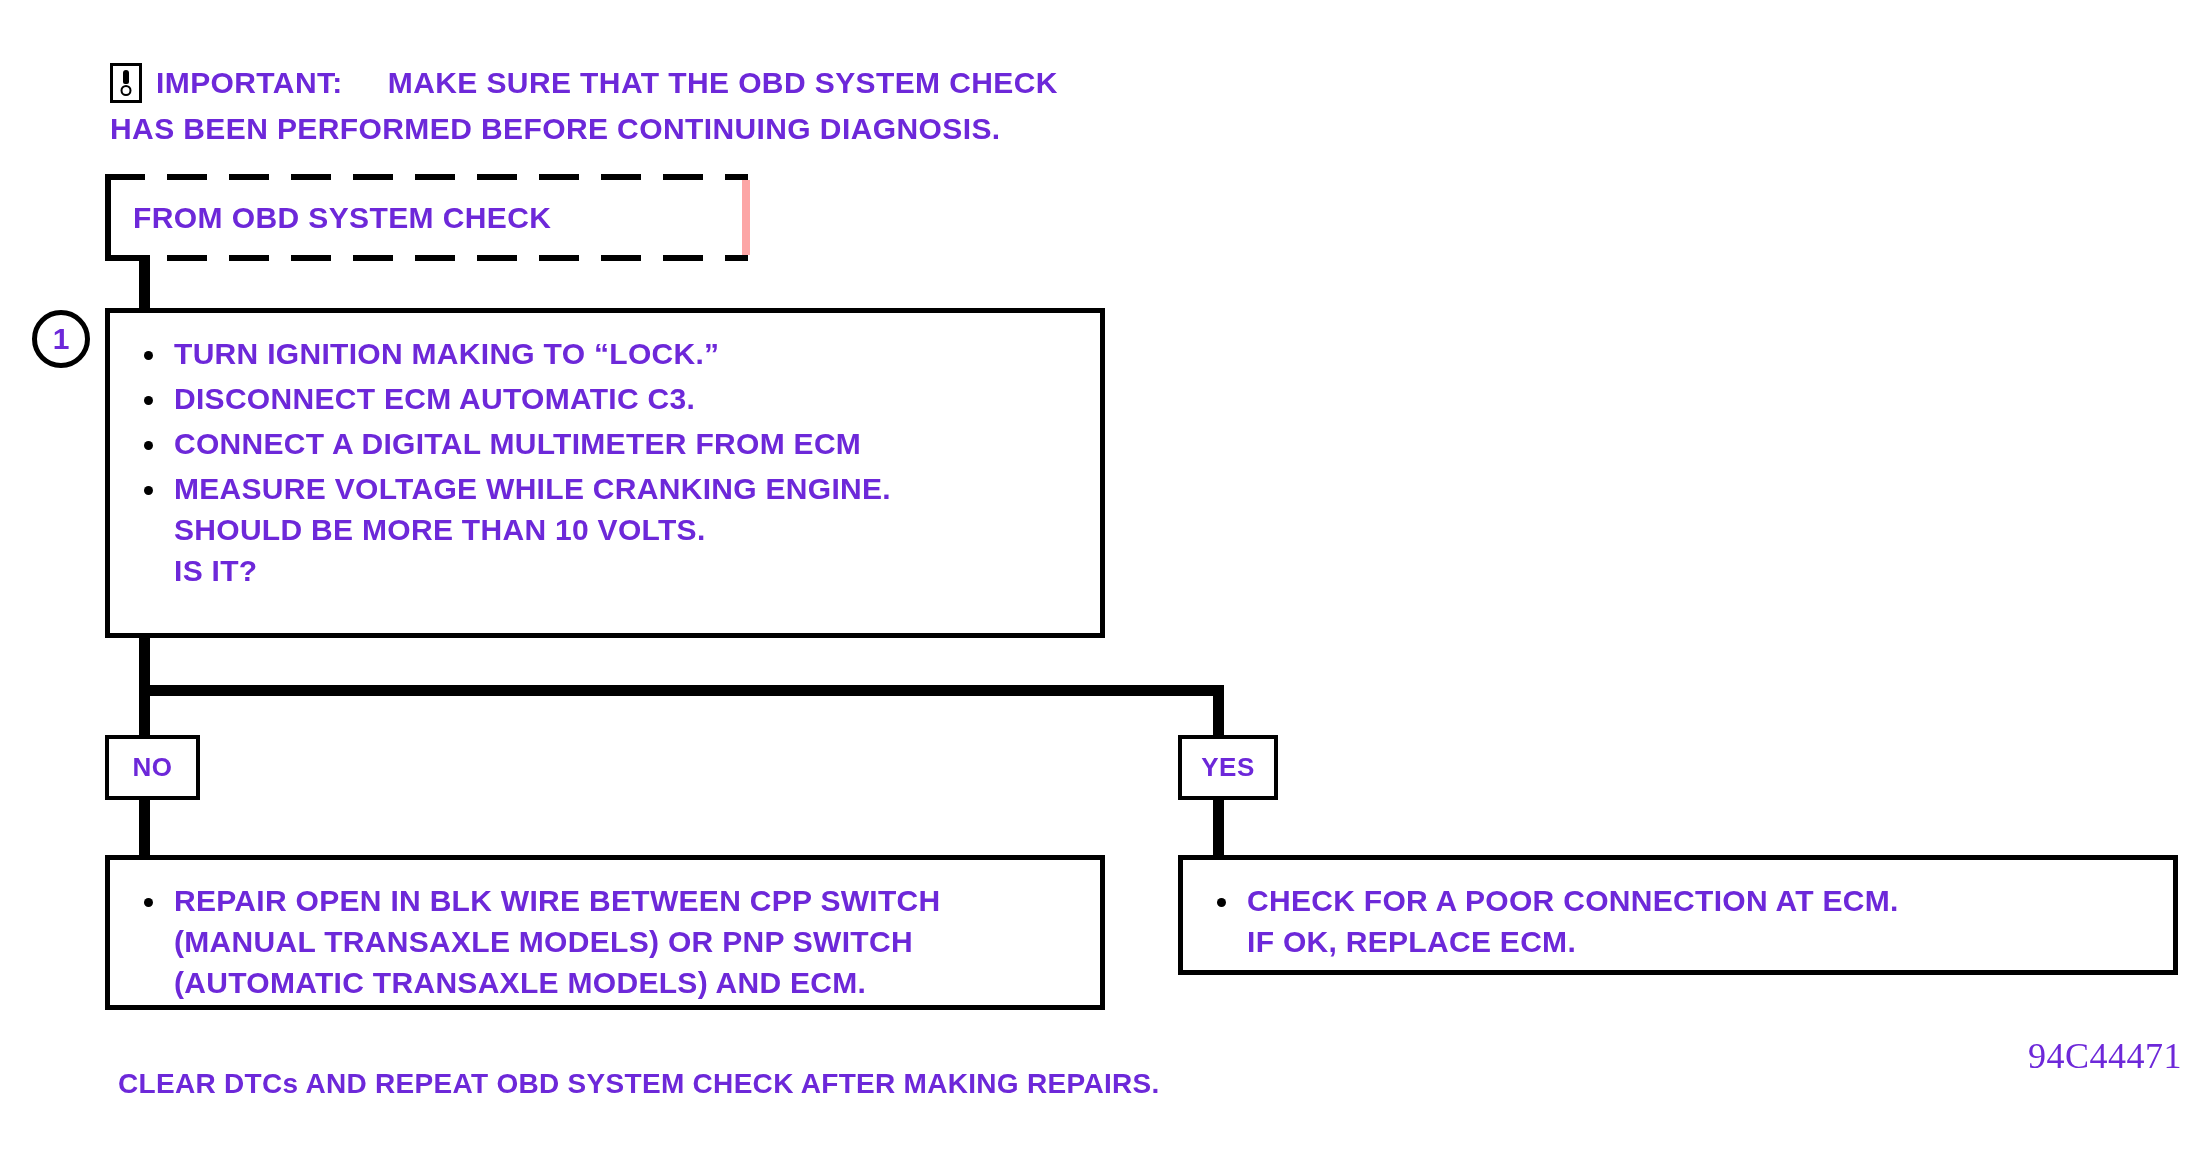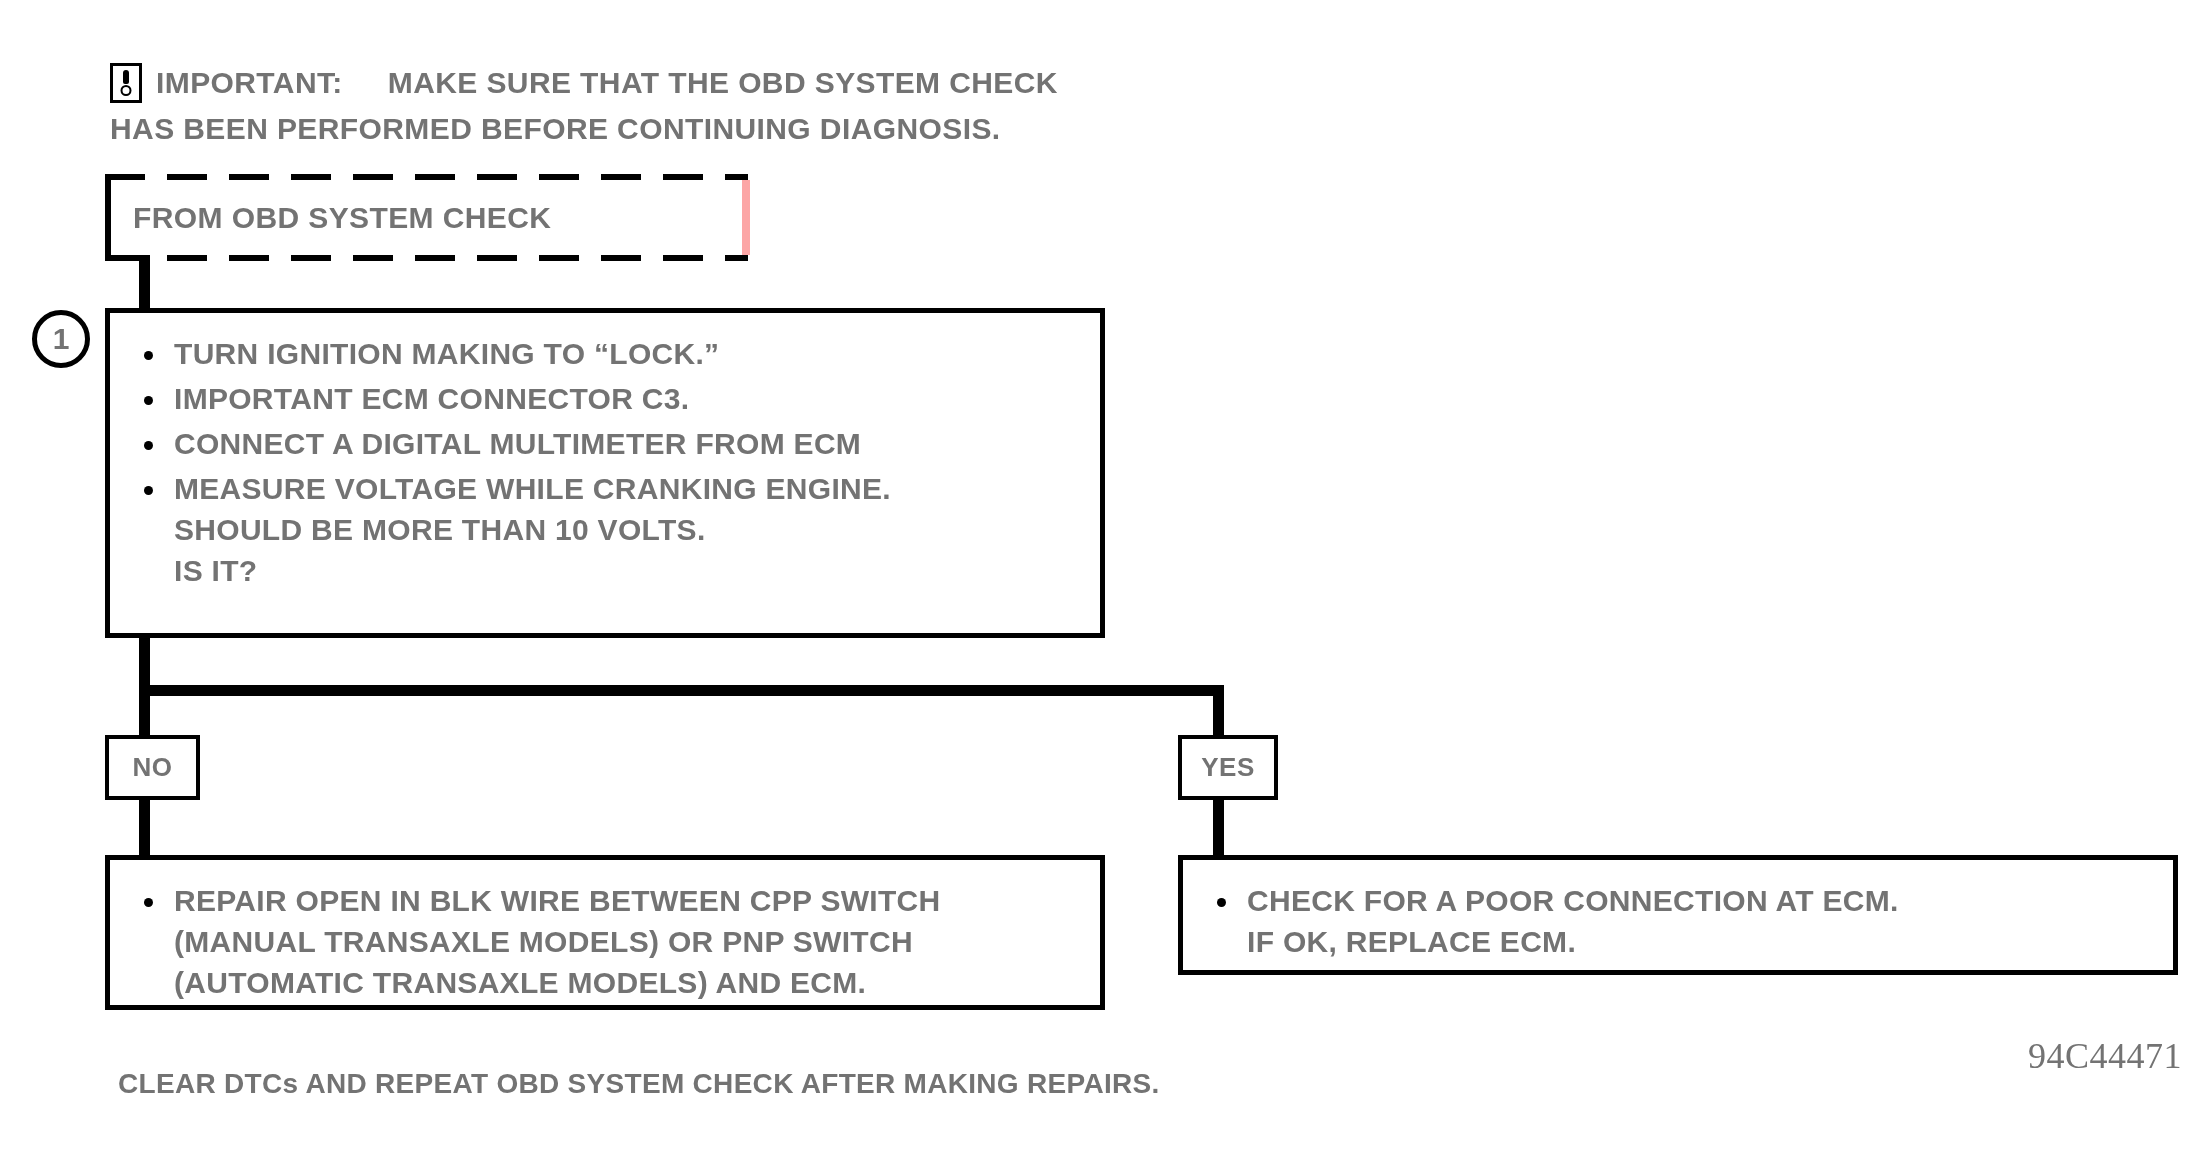--- a/index.html
+++ b/index.html
@@ -7,21 +7,21 @@
     padding: 0;
     background: #ffffff;
   }
   #page {
     position: relative;
     width: 2210px;
     height: 1166px;
     background: #ffffff;
     overflow: hidden;
     font-family: "Liberation Sans", sans-serif;
-    color: #737373;
+    color: #6d28d9;
   }
 
   
   #important-note {
     position: absolute;
     left: 110px;
     top: 60px;
     width: 1200px;
   }
   .note-line {
@@ -237,21 +237,21 @@
   <div id="step1-marker">1</div>
 
   <div class="box box-solid" id="step1-box">
     <div class="bullet-list">
 
       <div class="bullet-item">
         <span class="bullet-line">TURN IGNITION MAKING TO “LOCK.”</span>
       </div>
 
       <div class="bullet-item">
-        <span class="bullet-line">IMPORTANT ECM CONNECTOR C3.</span>
+        <span class="bullet-line">DISCONNECT ECM AUTOMATIC C3.</span>
       </div>
 
       <div class="bullet-item">
         <span class="bullet-line">CONNECT A DIGITAL MULTIMETER FROM ECM</span>
       </div>
 
       <div class="bullet-item">
         <span class="bullet-line">MEASURE VOLTAGE WHILE CRANKING ENGINE.</span>
         <span class="bullet-line">SHOULD BE MORE THAN 10 VOLTS.</span>
         <span class="bullet-line">IS IT?</span>

